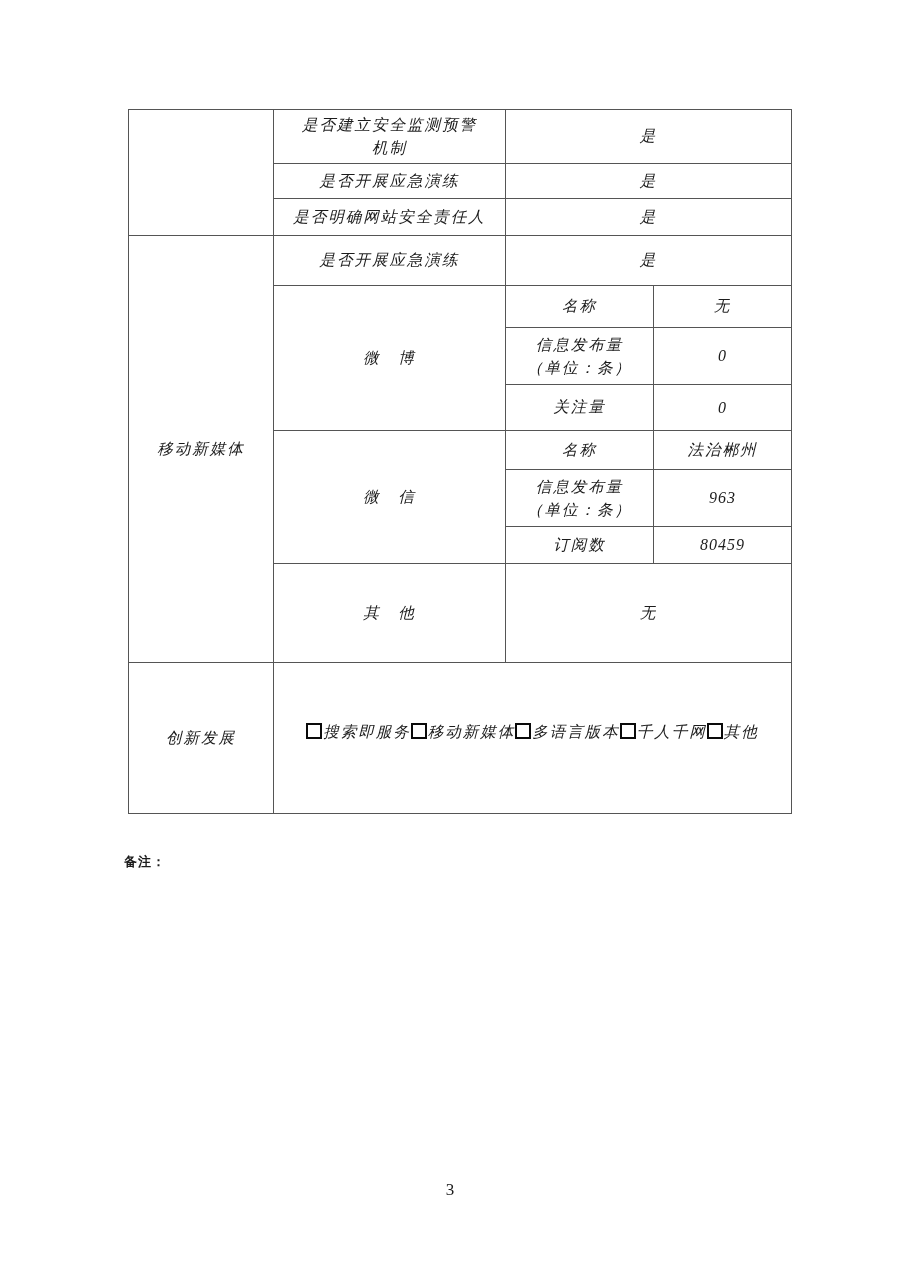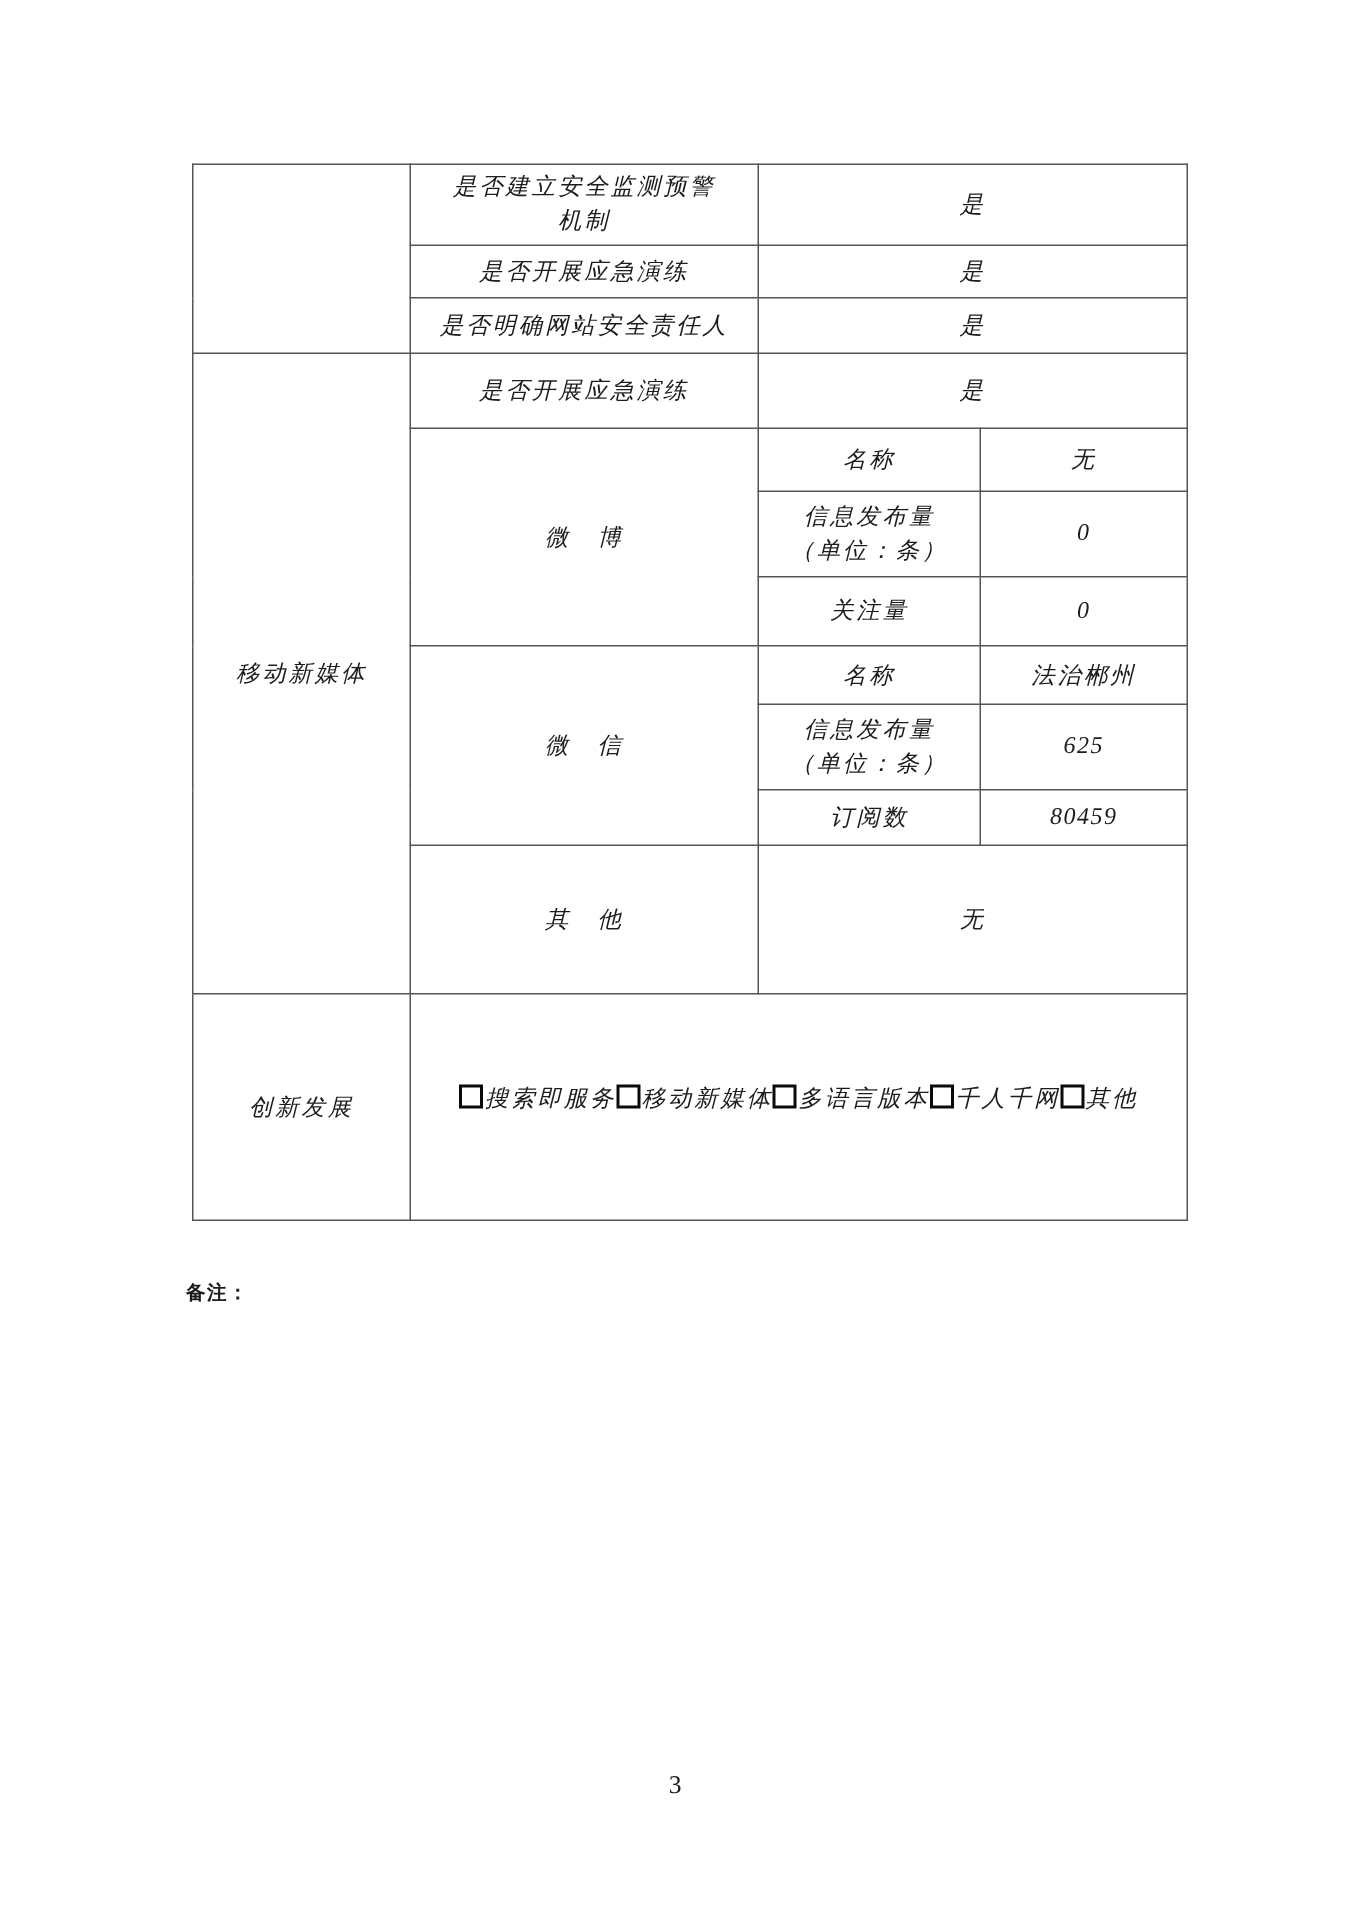--- a/index.html
+++ b/index.html
@@ -142,21 +142,21 @@
       <td>名称</td>
       <td>法治郴州</td>
     </tr>
     <tr class="r9">
       <td>
         <div class="two-line">
           <div>信息发布量</div>
           <div>（单位：条）</div>
         </div>
       </td>
-      <td class="num">625</td>
+      <td class="num">963</td>
     </tr>
     <tr class="r10">
       <td>订阅数</td>
       <td class="num">80459</td>
     </tr>
     <tr class="r11">
       <td>其　他</td>
       <td colspan="2">无</td>
     </tr>
     <tr class="r12">

